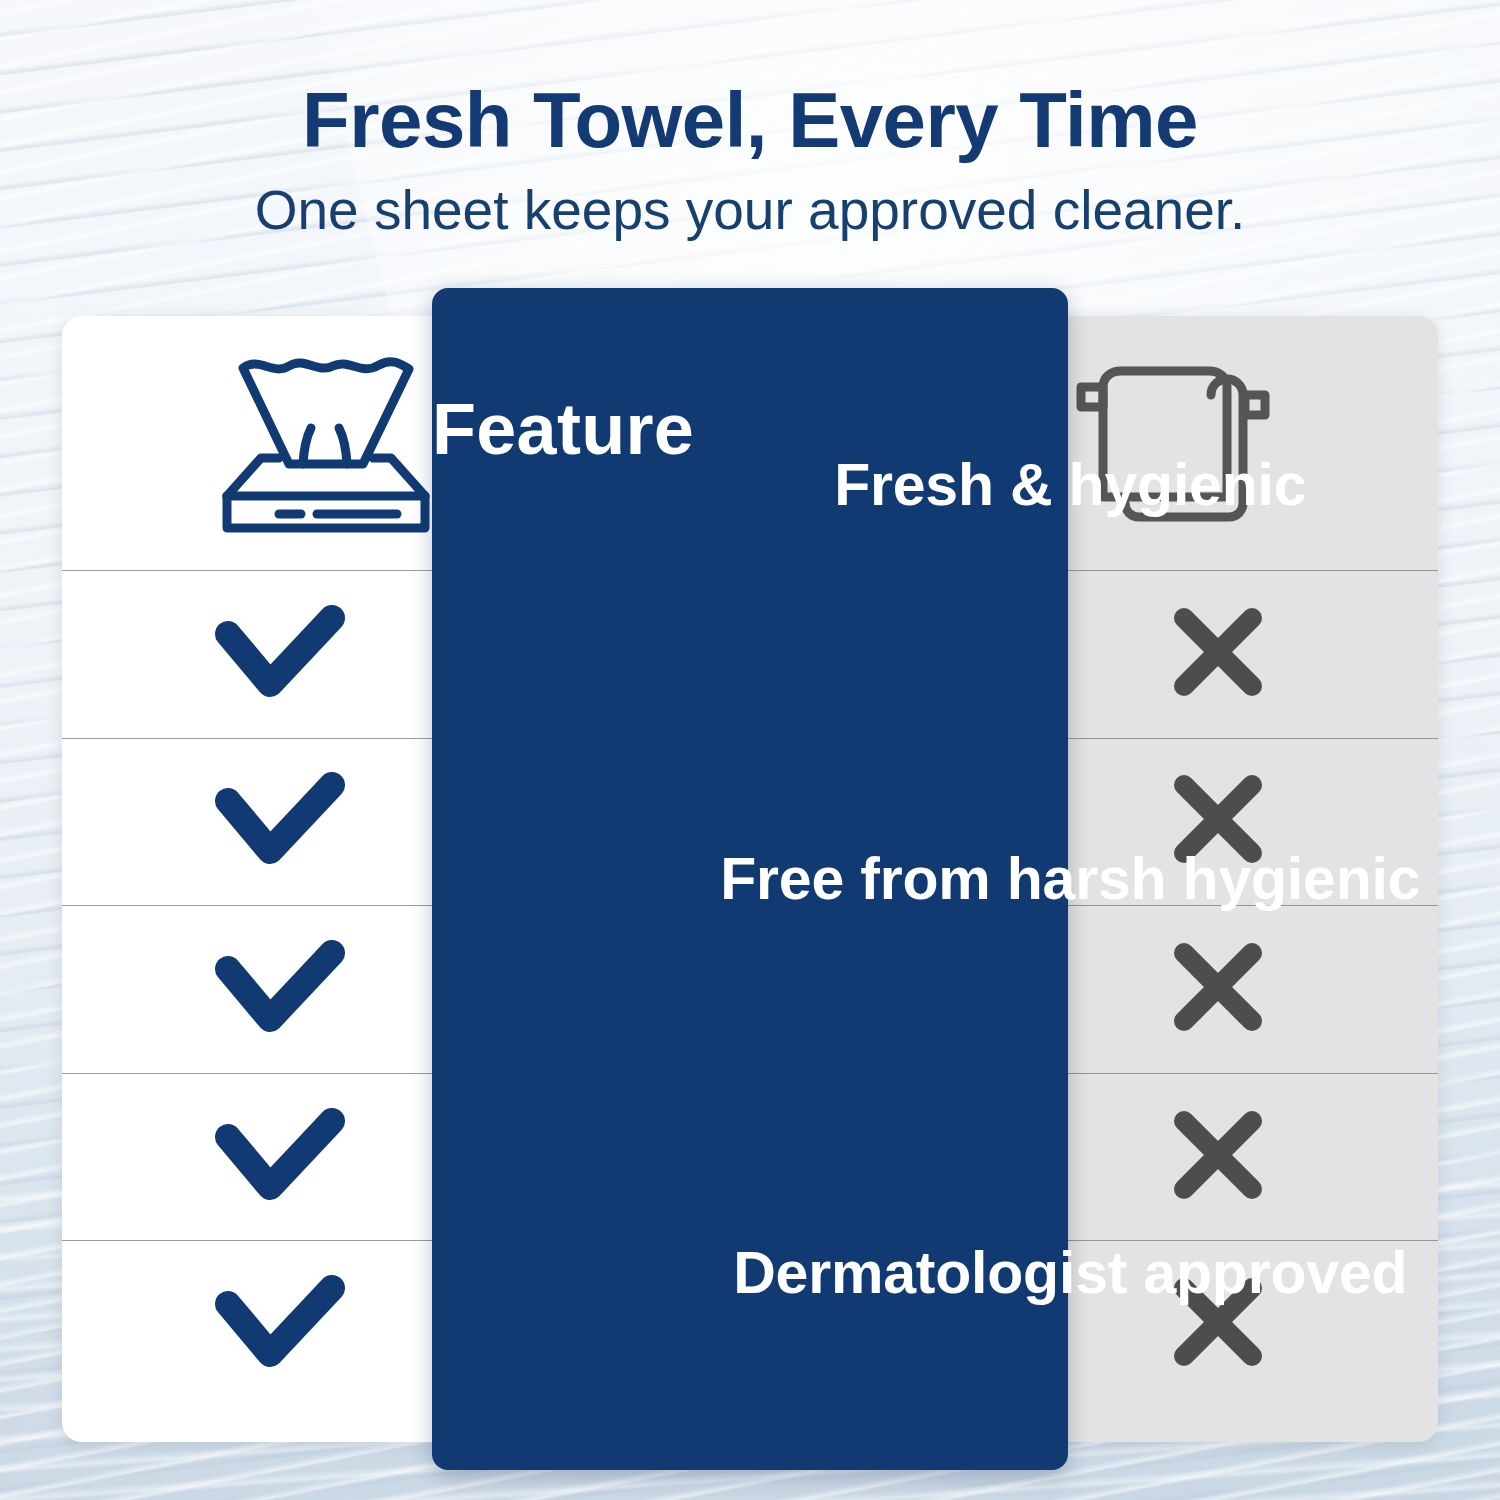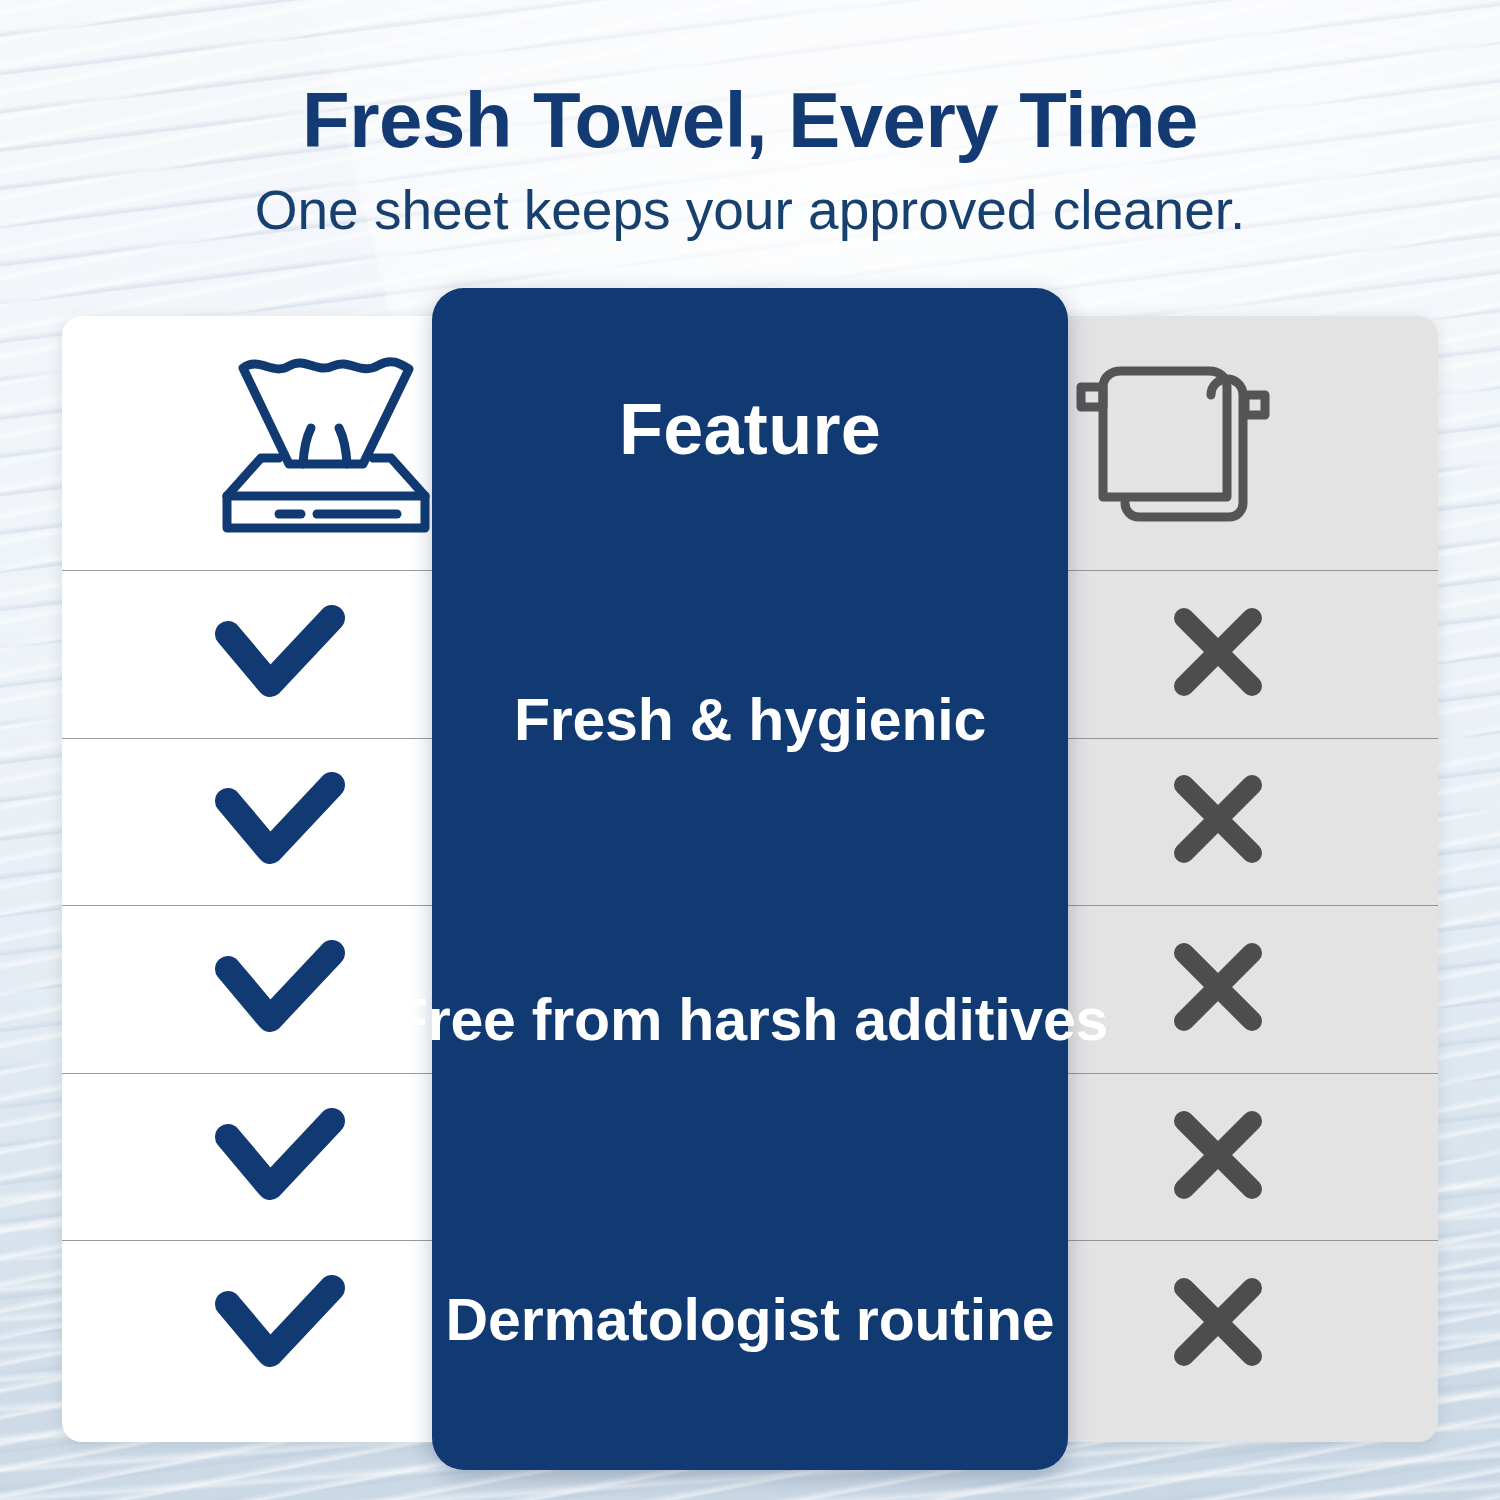--- a/index.html
+++ b/index.html
@@ -124,25 +124,25 @@
   .card-right .cell.header-cell .mark { transform: translateX(0); }
 
   .icon-box { display: block; }
 
   
   .feature-panel {
     position: absolute;
     left: 432px; top: 288px;
     width: 636px; height: 1182px;
     background: #113a72;
-    border-radius: 32px;
+    border-radius: 16px;
     z-index: 4;
     box-shadow: 0 6px 22px rgba(20,45,85,0.28);
     display: flex;
-    flex-direction: column;
+    flex-direction: row;
   }
   .feature-head {
     height: 282px;
     display: flex;
     align-items: center;
     justify-content: center;
   }
   .feature-head .ftitle {
     color: #ffffff;
     font-size: 72px;
@@ -309,21 +309,21 @@
 
   <div class="feature-panel">
     <div class="feature-head">
       <span class="ftitle">Feature</span>
     </div>
     <div class="feature-rows">
       <div class="feature-row">
         <span class="flabel">Fresh &amp; hygienic</span>
       </div>
       <div class="feature-row">
-        <span class="flabel">Free from harsh additives</span>
+        <span class="flabel">Free from harsh hygienic</span>
       </div>
       <div class="feature-row">
-        <span class="flabel">Dermatologist routine</span>
+        <span class="flabel">Dermatologist approved</span>
       </div>
     </div>
   </div>
 
 </div>
 
 </body></html>

